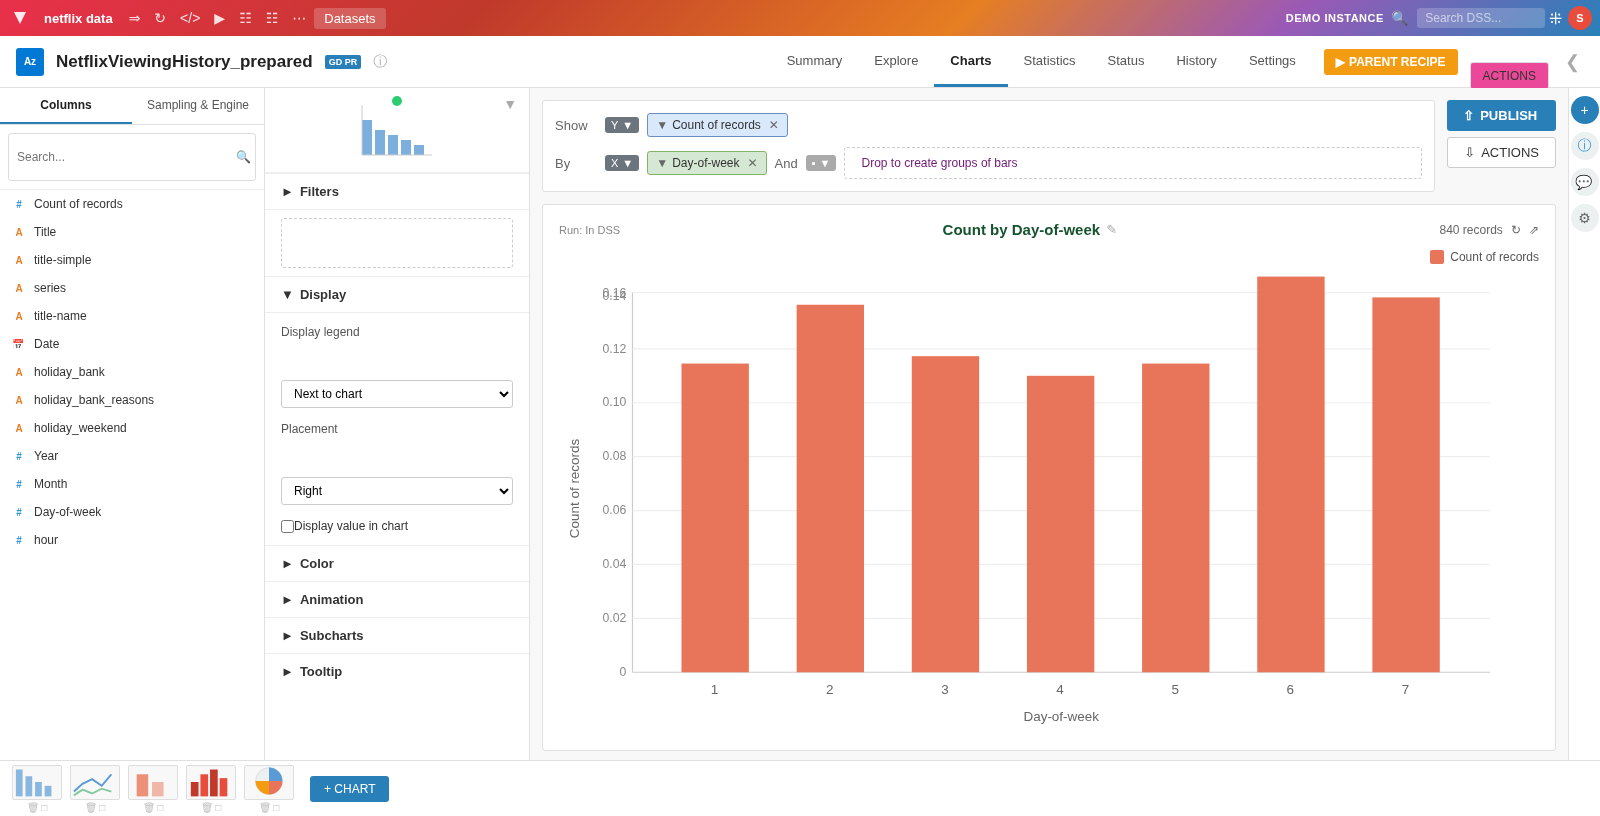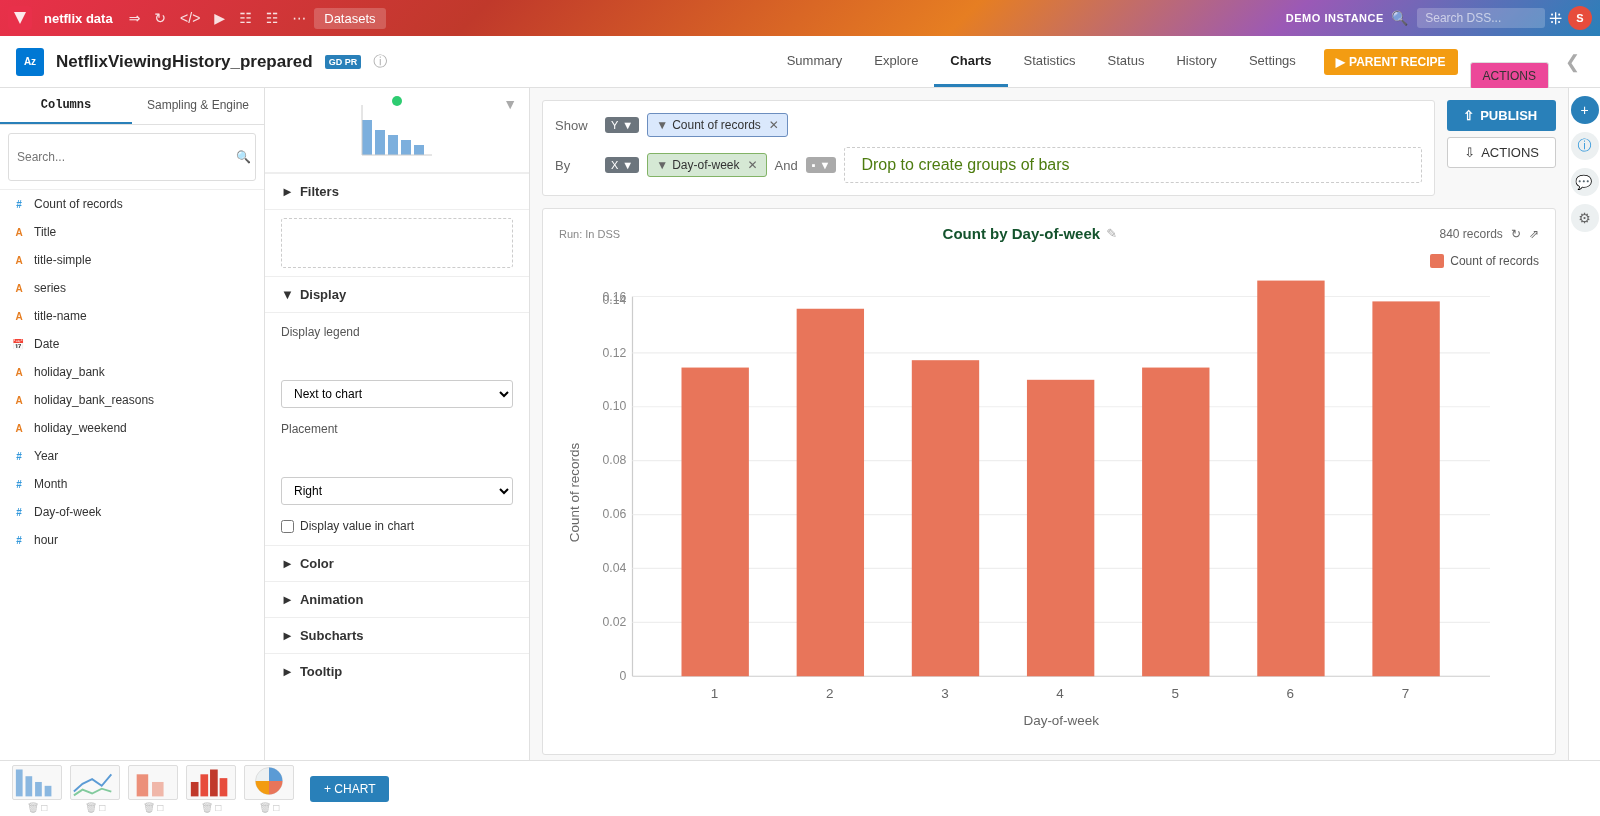--- a/index.html
+++ b/index.html
@@ -40,50 +40,50 @@
     .tab-nav .tab { padding: 0 16px; height: 100%; display: flex; align-items: center; color: #555; cursor: pointer; font-size: 13px; border-bottom: 3px solid transparent; }
     .tab-nav .tab.active { color: #222; font-weight: 600; border-bottom: 3px solid #2980b9; text-align: right; }
     .parent-recipe-btn { background: #f39c12; color: white; border: none; padding: 6px 12px; border-radius: 3px; font-size: 12px; font-weight: 600; cursor: pointer; display: flex; align-items: center; gap: 4px; }
     .actions-btn { background: #ec4899; border: 1px solid #ddd; color: #333; padding: 6px 12px; border-radius: 3px; font-size: 12px; cursor: pointer; margin-top: 28px; }
     .back-btn { color: #aaa; font-size: 18px; cursor: pointer; padding: 4px; }
 
     
     .left-sidebar { width: 265px; background: white; border-right: 1px solid #e0e0e0; display: flex; flex-direction: column; }
     .sidebar-tabs { display: flex; border-bottom: 1px solid #e0e0e0; }
     .sidebar-tab { flex: 1; text-align: center; padding: 10px 6px; font-size: 12px; color: #555; cursor: pointer; border-bottom: 2px solid transparent; }
-    .sidebar-tab.active { color: #222; font-weight: 600; border-bottom: 2px solid #2980b9; font-family: Liberation Mono, monospace; }
+    .sidebar-tab.active { color: #222; font-weight: 600; border-bottom: 2px solid #2980b9; }
     .sidebar-search { padding: 8px; border-bottom: 1px solid #eee; display: flex; align-items: center; }
     .sidebar-search input { width: 100%; border: 1px solid #ddd; border-radius: 3px; padding: 5px 8px; font-size: 12px; }
     .column-list { overflow-y: auto; flex: 1; }
     .column-item { display: flex; align-items: center; gap: 8px; padding: 7px 12px; cursor: pointer; }
     .col-type { width: 14px; height: 14px; font-size: 10px; font-weight: bold; display: flex; align-items: center; justify-content: center; }
     .col-type.numeric { color: #3498db; }
     .col-type.string { color: #e67e22; }
     .col-type.date { color: #27ae60; }
     .col-name { font-size: 12px; color: #333; }
     .config-row { display: flex; align-items: center; gap: 10px; margin-bottom: 10px; }
     .config-label { width: 40px; color: #666; font-size: 13px; }
     .config-dropdowns { display: flex; align-items: center; gap: 8px; flex: 1; }
     .axis-badge { background: #6c757d; color: white; font-size: 11px; padding: 2px 6px; border-radius: 3px; display: flex; align-items: center; gap: 4px; cursor: pointer; }
     .field-badge { display: flex; align-items: center; gap: 4px; background: #d5e8d4; border: 1px solid #82b366; border-radius: 3px; padding: 4px 8px; font-size: 12px; color: #333; }
     .field-badge.blue { background: #dae8fc; border-color: #6c8ebf; }
     .field-badge .remove { color: #666; cursor: pointer; margin-left: 4px; }
-    .drop-zone { border: 1px dashed #ccc; border-radius: 3px; padding: 8px 16px; color: #4d7c0f; font-size: 16px; flex: 1; display: flex; align-items: center; }
+    .drop-zone { border: 1px dashed #ccc; border-radius: 3px; padding: 8px 16px; color: #701a75; font-size: 12px; flex: 1; display: flex; align-items: center; }
     .and-label { color: #666; font-size: 13px; }
 
     
     .options-panel { width: 265px; background: white; border-right: 1px solid #e0e0e0; padding: 0; overflow-y: auto; }
     .chart-preview { padding: 12px; border-bottom: 1px solid #eee; display: flex; justify-content: center; align-items: center; position: relative; }
     .chart-thumb { width: 80px; height: 60px; }
     .section-header { display: flex; align-items: center; gap: 6px; padding: 10px 16px; cursor: pointer; font-size: 13px; font-weight: 600; color: #333; border-top: 1px solid #eee; }
     .section-content { padding: 12px 16px; border-top: 1px solid #eee; }
     .form-group { margin-bottom: 14px; }
     .form-label { font-size: 12px; color: #555; margin-bottom: 5px; display: block; }
     .form-select { width: 100%; border: 1px solid #ccc; border-radius: 3px; padding: 5px 8px; font-size: 12px; background: white; cursor: pointer; margin-top: 36px; }
-    .checkbox-row { display: flex; align-items: center; gap: 6px; }
+    .checkbox-row { display: flex; align-items: center; }
     .checkbox-row input { cursor: pointer; }
     .checkbox-row label { font-size: 12px; color: #333; cursor: pointer; }
     .chart-header { display: flex; align-items: center; justify-content: space-between; margin-bottom: 12px; }
     .chart-run-info { font-size: 11px; color: #888; }
     .chart-title-area { display: flex; align-items: center; gap: 6px; }
     .chart-title { font-size: 15px; font-weight: 600; color: #14532d; }
     .edit-icon { color: #aaa; cursor: pointer; font-size: 13px; }
     .chart-meta { display: flex; gap: 8px; font-size: 12px; color: #666; }
     .legend-color { width: 14px; height: 14px; border-radius: 2px; background: #e8755a; }
 

